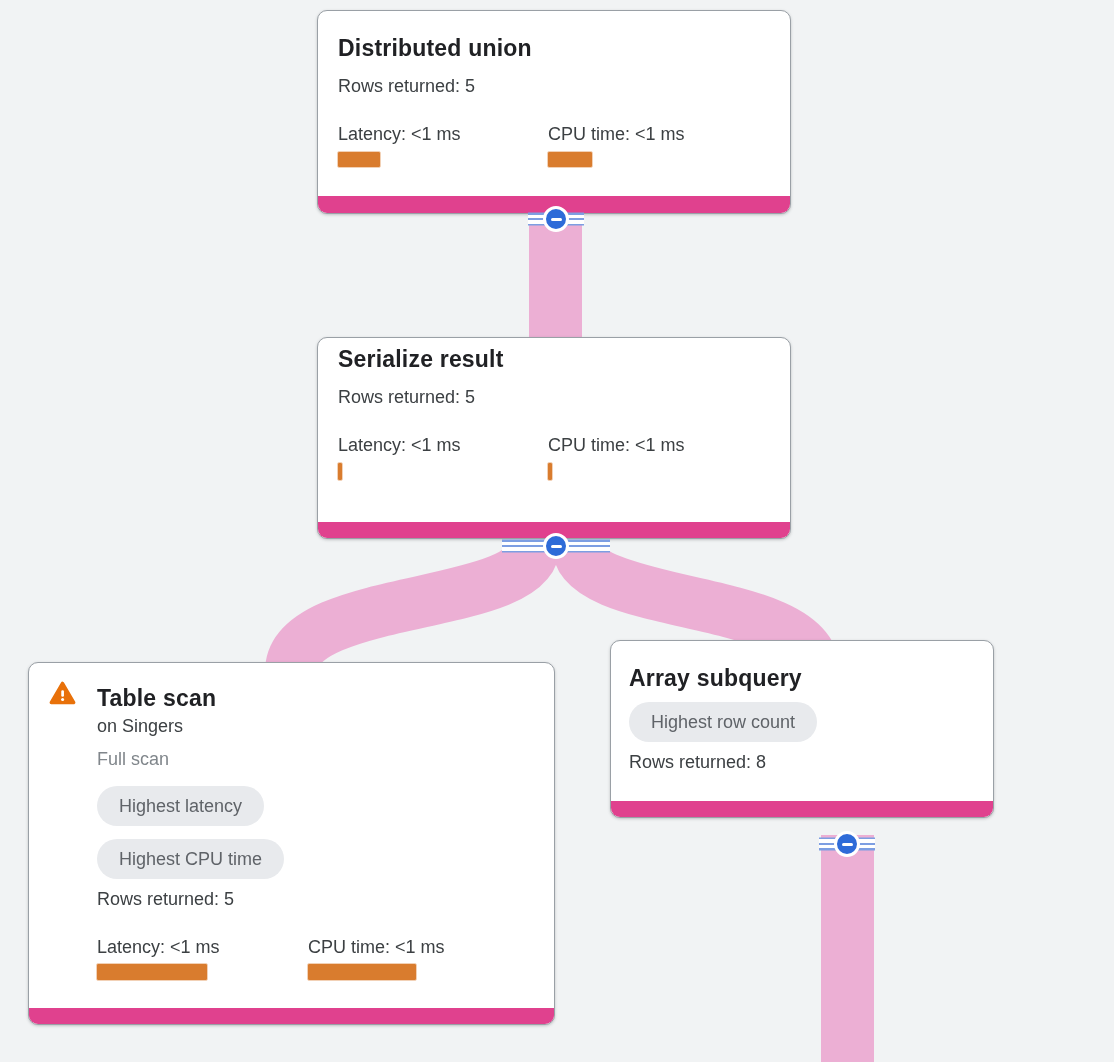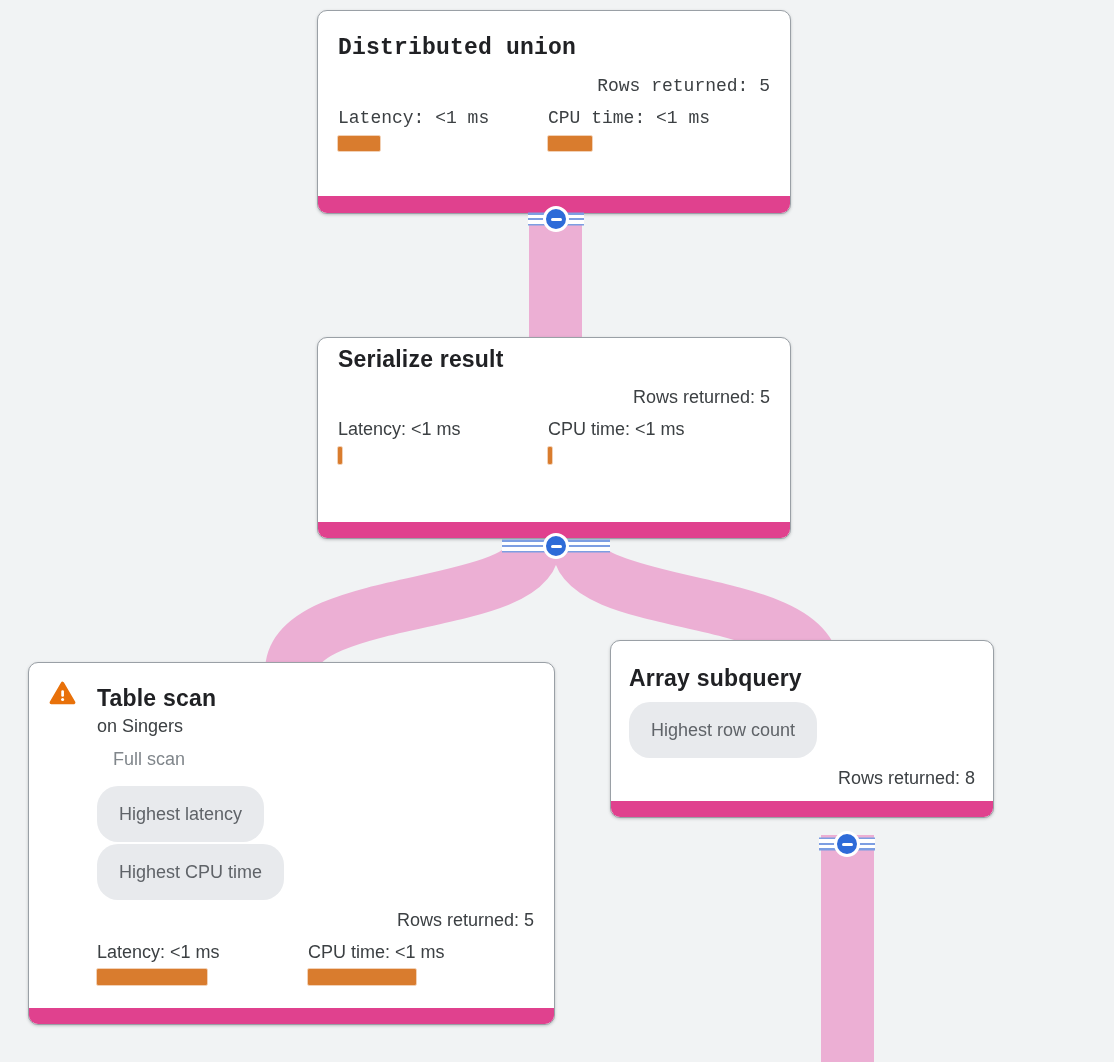--- a/index.html
+++ b/index.html
@@ -12,41 +12,41 @@
   .edges { position:absolute; left:0; top:0; z-index:0; }
   .node {
     position:absolute; z-index:1; box-sizing:border-box;
     background:#ffffff; border:1px solid #9aa0a6; border-radius:10px;
     overflow:hidden; box-shadow:0 1px 3px rgba(60,64,67,0.28);
   }
   .accent { position:absolute; left:0; right:0; bottom:0; height:16px; background:#e0418e; }
   .node-title { font-size:23px; font-weight:600; color:#202124; line-height:30px; letter-spacing:0.2px; }
   .line { font-size:18px; color:#3c4043; line-height:24px; }
   .muted { color:#80868b; }
-  .rows { margin-top:11px;text-align:right; }
-  .metrics { display:flex; margin-top:8px;align-items:flex-end; }
+  .rows { margin-top:11px; }
+  .metrics { display:flex; margin-top:24px;align-items:flex-end; }
   .metric.first { width:210px; flex:none; }
   .node-tablescan .metric.first { width:211px; }
   .bar { height:15px; background:#d97c2e; margin-top:6px; border-radius:1px; outline:1px solid rgba(217,124,46,0.35); }
   .bar.sliver { height:17px; }
   .node-tablescan .bar { margin-top:5px; height:16px; }
   .badge {
     width:fit-content; background:#e8eaed; color:#5f6368;
-    font-size:18px; line-height:24px; padding:16px 22px; border-radius:21px;
+    font-size:18px; line-height:24px; padding:8px 22px; border-radius:21px;
   }
   
-  .node-du  { left:317px; top:10px;  width:474px; height:204px; padding:22px 20px;font-family:Liberation Mono, monospace; }
+  .node-du  { left:317px; top:10px;  width:474px; height:204px; padding:22px 20px; }
   .node-du .accent { height:17px; }
   .node-sr  { left:317px; top:337px; width:474px; height:202px; padding:6px 20px; }
   .node-tablescan { left:28px; top:662px; width:527px; height:363px; padding:20px 20px 20px 68px; }
   .node-as  { left:610px; top:640px; width:384px; height:178px; padding:22px 18px; }
   .node-tablescan .sub { margin-top:1px; }
-  .node-tablescan .scan-type { margin-top:9px;margin-left:16px; }
+  .node-tablescan .scan-type { margin-top:9px; }
   .node-tablescan .badge.b1 { margin-top:15px; }
-  .node-tablescan .badge.b2 { margin-top:2px; }
+  .node-tablescan .badge.b2 { margin-top:13px; }
   .node-tablescan .rows { margin-top:8px; }
   .node-as .badge { margin-top:9px; }
   .node-as .rows { margin-top:8px; }
   .warn-icon { position:absolute; left:19px; top:17px; width:29px; height:27px; }
   
   .collapse-btn { position:absolute; z-index:2; height:26px; display:flex; align-items:center; justify-content:center; }
   .stripes {
     position:absolute; left:0; right:0; top:50%; height:13px; transform:translateY(-50%);
     background:linear-gradient(to bottom,
       #7d9ee2 0px, #7d9ee2 2px,

